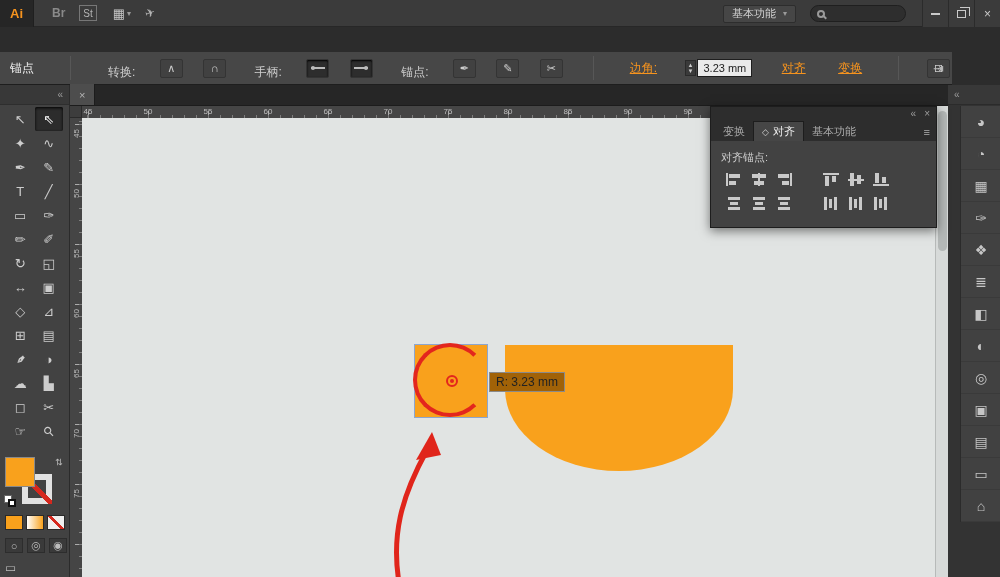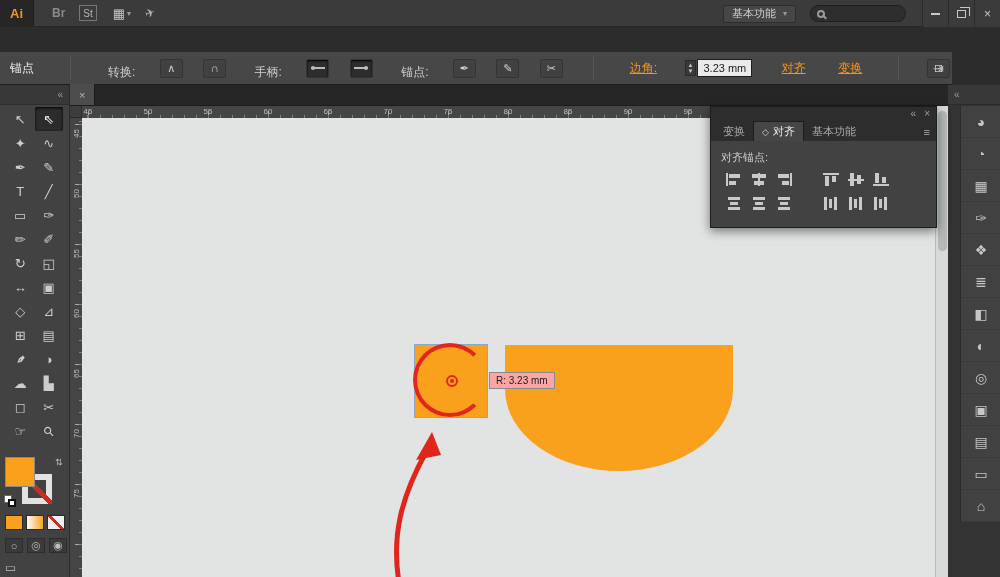--- a/index.html
+++ b/index.html
@@ -92,21 +92,21 @@
   .v-ruler{position:absolute;left:0;top:12px;bottom:0;width:12px;background:#454545;color:#bdbdbd;
     background-image:repeating-linear-gradient(180deg,#7e7e7e 0 1px,transparent 1px 12px),repeating-linear-gradient(180deg,#ababab 0 1px,transparent 1px 60px);
     background-size:3px 100%,7px 100%;background-position:9px 6px,5px 6px;background-repeat:repeat-y;}
   .vnum{position:absolute;left:-3px;width:18px;text-align:center;font-size:8px;transform:rotate(-90deg);}
   .ruler-corner{position:absolute;left:0;top:0;width:12px;height:12px;background:#3d3d3d;border-right:1px solid #2a2a2a;border-bottom:1px solid #2a2a2a;}
   .shape-square{position:absolute;left:345px;top:239px;width:72px;height:72px;background:#F9A11C;box-shadow:0 0 0 1px rgba(125,155,205,.85);z-index:2;}
   .shape-big{position:absolute;left:435px;top:239px;width:228px;height:126px;background:#F9A11C;border-bottom-left-radius:114px 82px;border-bottom-right-radius:114px 82px;z-index:2;}
   .corner-arc{position:absolute;left:343px;top:237px;width:74px;height:74px;border:4px solid #E3261D;border-right-color:transparent;border-radius:50%;z-index:3;}
   .target{position:absolute;left:376px;top:269px;width:12px;height:12px;border:2px solid #E3261D;border-radius:50%;z-index:4;}
   .target i{position:absolute;left:2px;top:2px;width:4px;height:4px;background:#E3261D;border-radius:50%;}
-  .radius-tip{position:absolute;left:419px;top:266px;background:#fca5a5;border:1px solid #8a8a8a;color:#222;font-size:10px;padding:2px 6px;z-index:6;white-space:nowrap;}
+  .radius-tip{position:absolute;left:419px;top:266px;background:#a16207;border:1px solid #8a8a8a;color:#222;font-size:12px;padding:2px 6px;z-index:6;white-space:nowrap;}
   .arrow-svg{position:absolute;left:0;top:0;z-index:5;pointer-events:none;}
 
   
   .v-scroll{position:absolute;left:935px;top:21px;width:13px;height:471px;background:#d7dad9;border-left:1px solid #b7bab9;}
   .v-thumb{position:absolute;left:2px;top:5px;width:9px;height:140px;background:#b4b8b7;border-radius:5px;}
 
   
   .rail{position:absolute;left:948px;top:0;width:52px;height:492px;background:#333;}
   .rail-head{height:20px;background:#383838;border-bottom:1px solid #2b2b2b;color:#9a9a9a;font-size:10px;display:flex;align-items:center;padding-left:6px;}
   .dock{position:absolute;right:0;top:21px;width:40px;background:#414141;border-left:1px solid #2b2b2b;}

